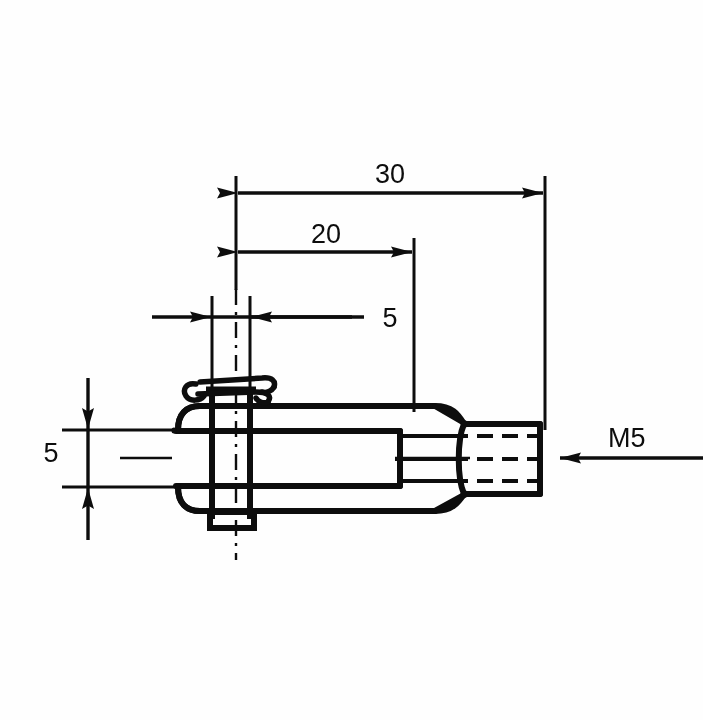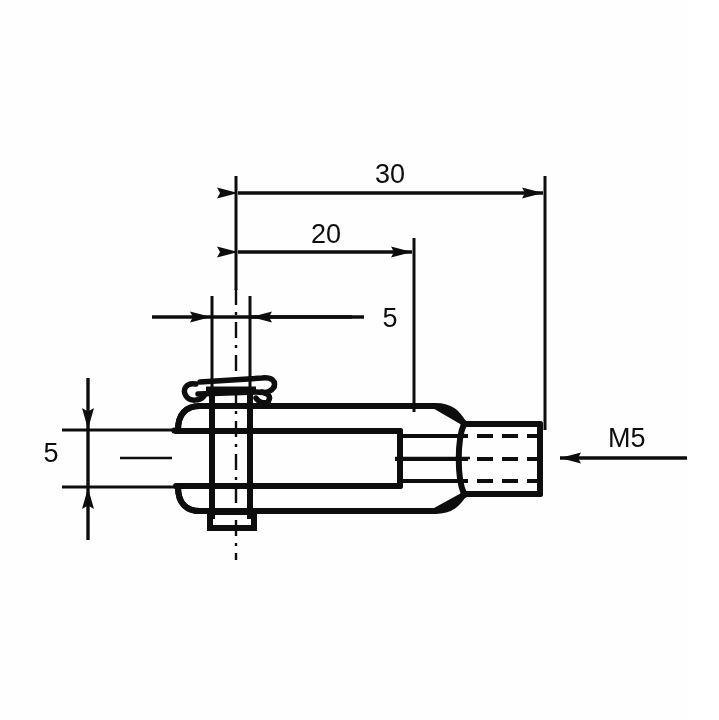--- a/index.html
+++ b/index.html
@@ -10,20 +10,21 @@
   }
   body {
     font-family: "Liberation Sans", sans-serif;
   }
   #drawing-root {
     position: relative;
     width: 687px;
     height: 720px;
     background: #fefefe;
     overflow: hidden;
+    padding-left: 16px;
   }
   #drawing-svg {
     position: absolute;
     left: 0;
     top: 0;
     width: 719px;
     height: 720px;
     display: block;
   }
   .dim-text {

